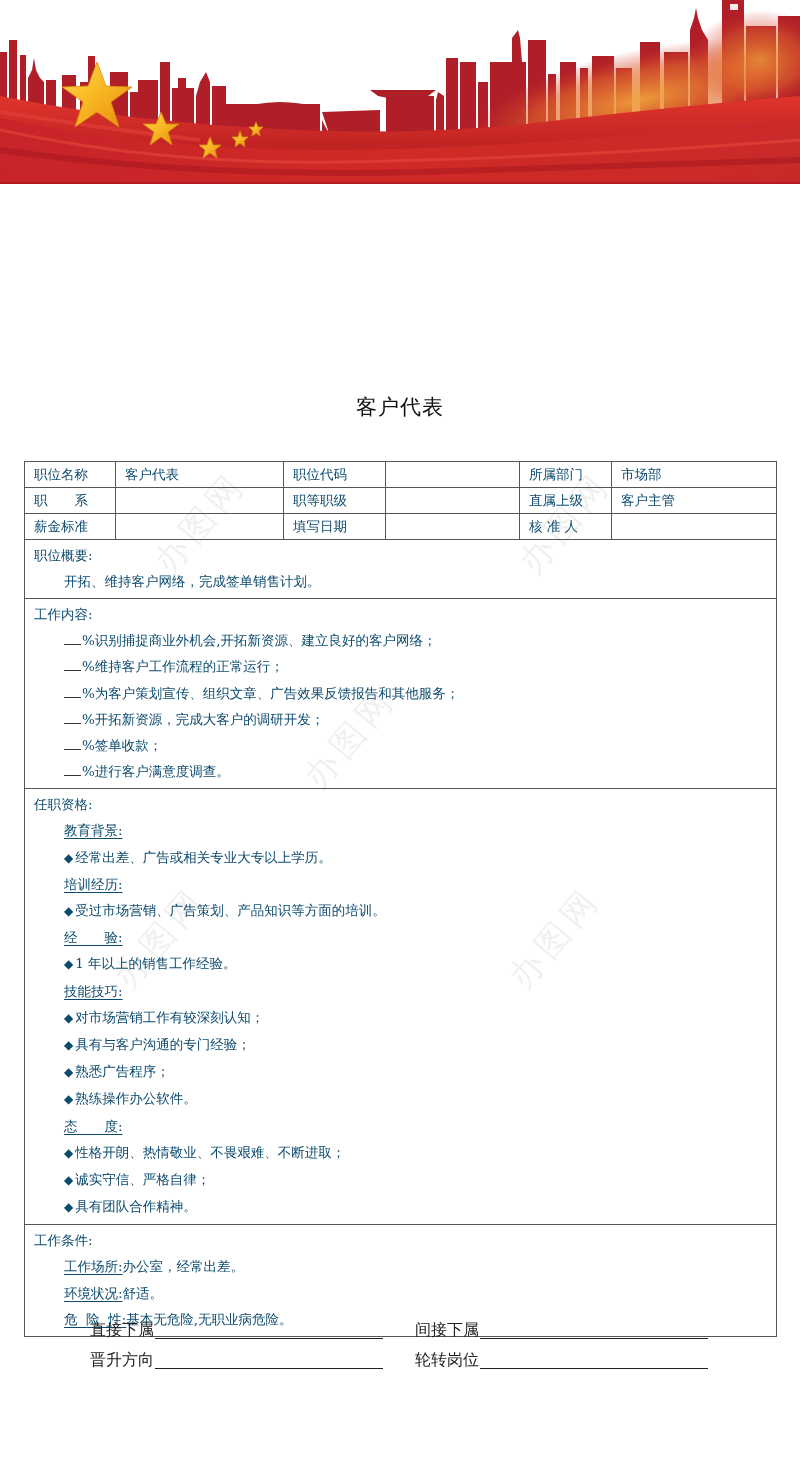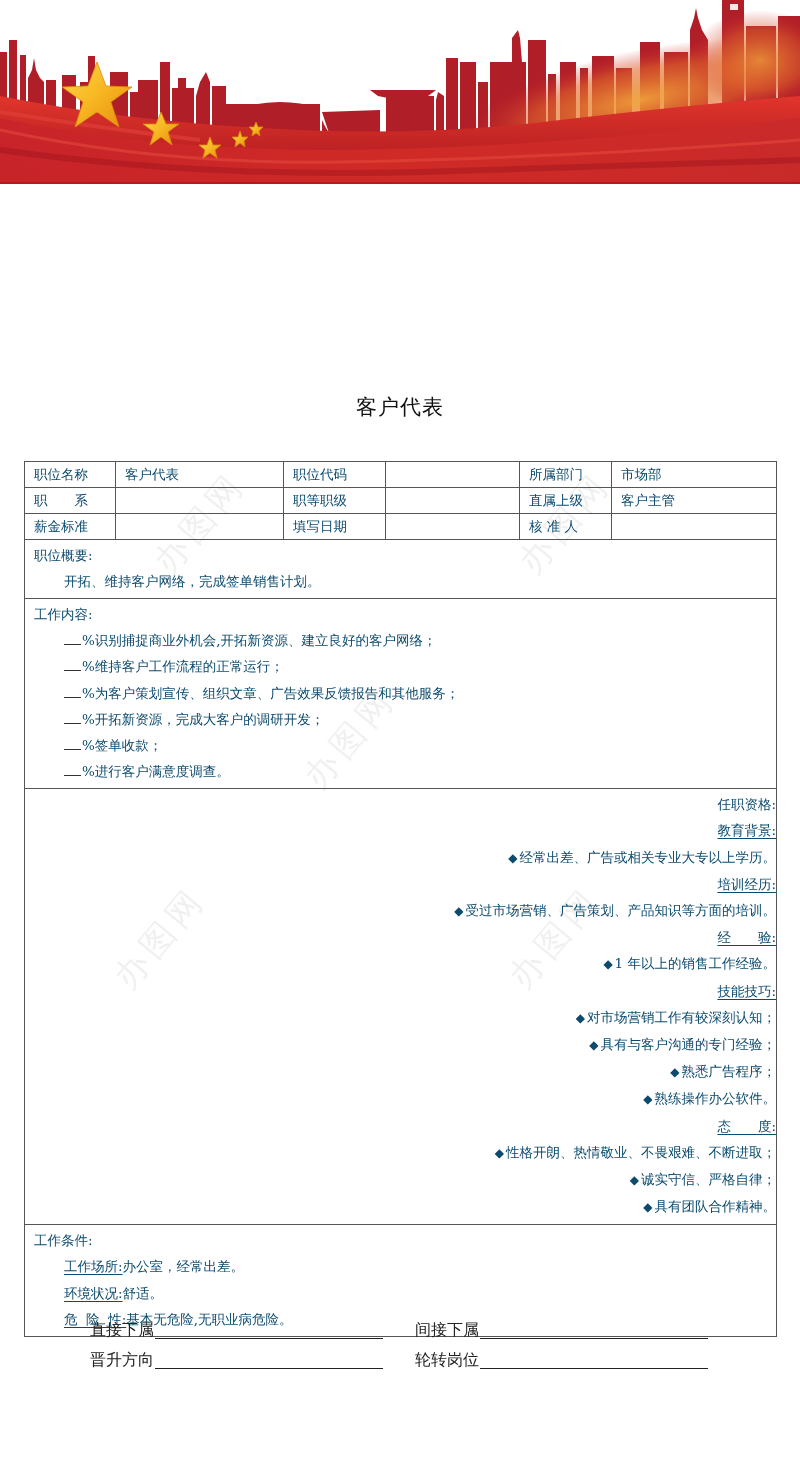--- a/index.html
+++ b/index.html
@@ -211,21 +211,21 @@
         <div class="sec-line"><span class="blank"></span><span class="pct">%</span><span>识别捕捉商业外机会,开拓新资源、建立良好的客户网络；</span></div>
         <div class="sec-line"><span class="blank"></span><span class="pct">%</span><span>维持客户工作流程的正常运行；</span></div>
         <div class="sec-line"><span class="blank"></span><span class="pct">%</span><span>为客户策划宣传、组织文章、广告效果反馈报告和其他服务；</span></div>
         <div class="sec-line"><span class="blank"></span><span class="pct">%</span><span>开拓新资源，完成大客户的调研开发；</span></div>
         <div class="sec-line"><span class="blank"></span><span class="pct">%</span><span>签单收款；</span></div>
         <div class="sec-line"><span class="blank"></span><span class="pct">%</span><span>进行客户满意度调查。</span></div>
       </td>
     </tr>
 
     <tr>
-      <td colspan="6" class="section" style="height:411px;text-align:right;">
+      <td colspan="6" class="section" style="height:411px;">
         <div class="sec-head">任职资格:</div>
 
         <div class="sub-head"><span class="u">教育背景:</span></div>
         <div class="bullet"><span class="dia">◆</span><span>经常出差、广告或相关专业大专以上学历。</span></div>
 
         <div class="sub-head"><span class="u">培训经历:</span></div>
         <div class="bullet"><span class="dia">◆</span><span>受过市场营销、广告策划、产品知识等方面的培训。</span></div>
 
         <div class="sub-head"><span class="u" style="white-space:pre;">经　　验:</span></div>
         <div class="bullet"><span class="dia">◆</span><span>1 年以上的销售工作经验。</span></div>

